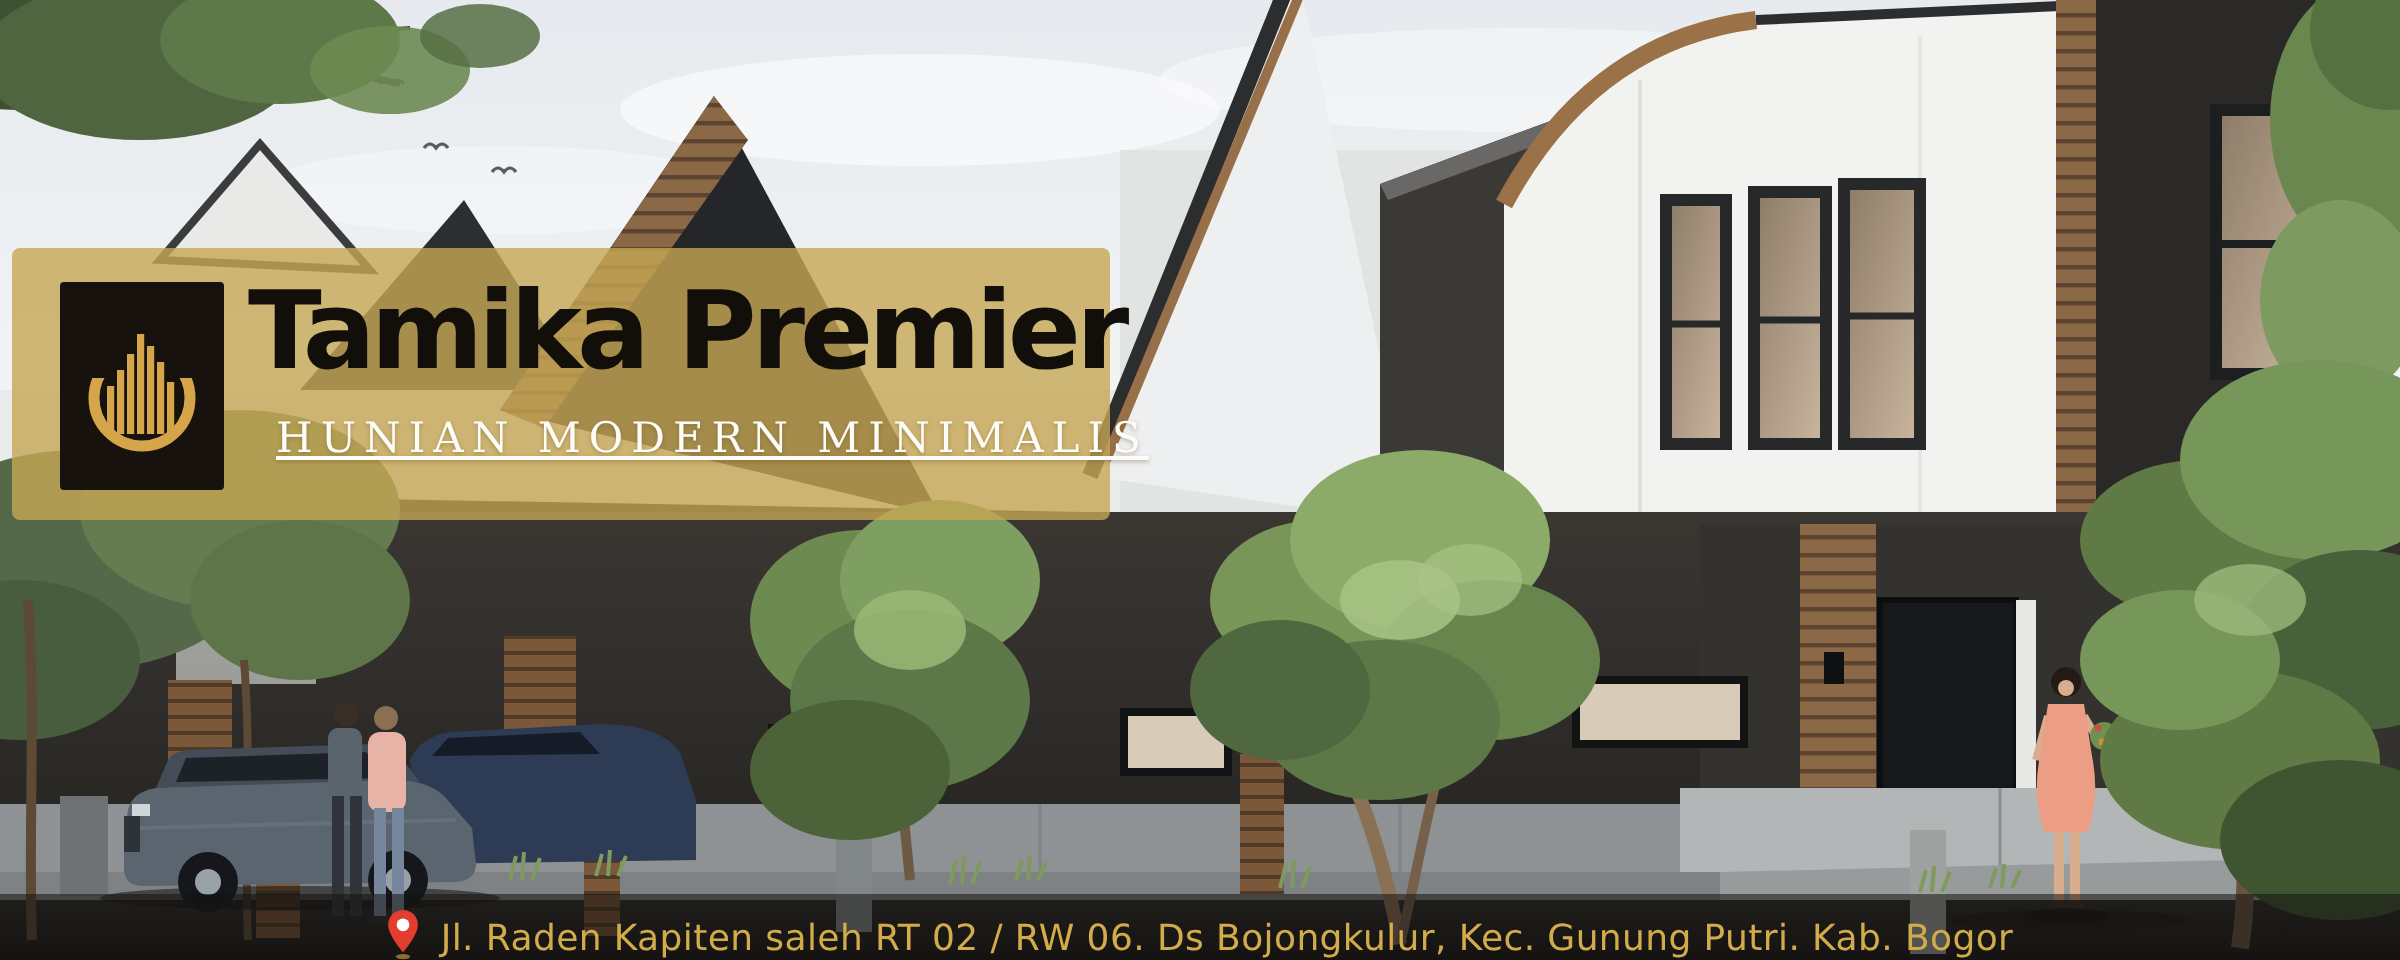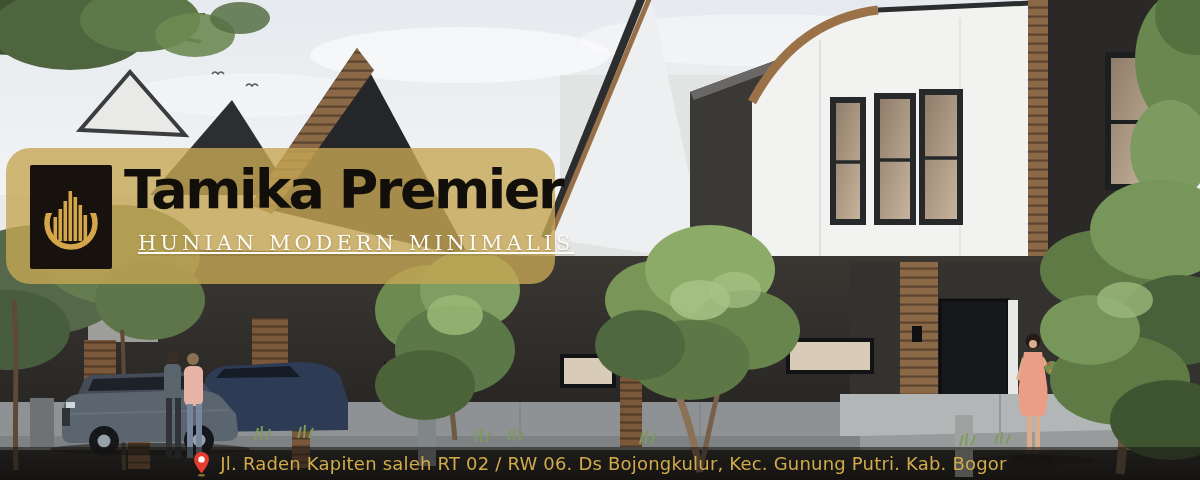--- a/index.html
+++ b/index.html
@@ -3,42 +3,42 @@
 <meta charset="utf-8">
 <style>
   html,body{margin:0;padding:0;background:#ffffff;}
   .banner{
     position:relative;width:1200px;height:480px;overflow:hidden;
     font-family:"DejaVu Sans",sans-serif;
   }
   .scene{position:absolute;inset:0;width:100%;height:100%;display:block;}
   
   .badge{
-    position:absolute;left:6px;top:148px;width:549px;height:136px;
-    background:rgba(198,166,84,0.8);border-radius:24px;
+    position:absolute;left:6px;top:124px;width:549px;height:136px;
+    background:rgba(198,166,84,0.8);border-radius:4px;
   }
   .logo{
     position:absolute;left:24px;top:17px;width:82px;height:104px;
     background:#17120e;border-radius:2px;display:flex;align-items:center;justify-content:center;
   }
   .brand-text{position:absolute;left:118px;top:14px;width:420px;}
   .brand-title{
     margin:0;font-family:"DejaVu Sans",sans-serif;font-weight:bold;
     font-size:54px;line-height:1.02;letter-spacing:-2.5px;color:#120f0b;white-space:nowrap;
   }
   .brand-tagline{
     margin-top:14px;margin-left:14px;
     font-family:"DejaVu Serif",serif;font-size:21px;letter-spacing:4px;
     color:#fdfcf8;white-space:nowrap;text-shadow:0 1px 2px rgba(90,70,20,.35);text-decoration:underline;
   }
   
   .address-bar{
     position:absolute;left:0;right:0;bottom:0;height:33px;
     background:rgba(20,19,16,0.55);
-    display:flex;align-items:center;justify-content:center;gap:10px;
+    display:flex;align-items:flex-end;justify-content:center;gap:10px;
   }
   .address-text{
     font-family:"DejaVu Sans",sans-serif;font-size:18px;color:#d2ab4a;
     letter-spacing:.2px;white-space:nowrap;
   }
   .pin-svg{display:block;}
 </style>
 </head>
 <body>
 

